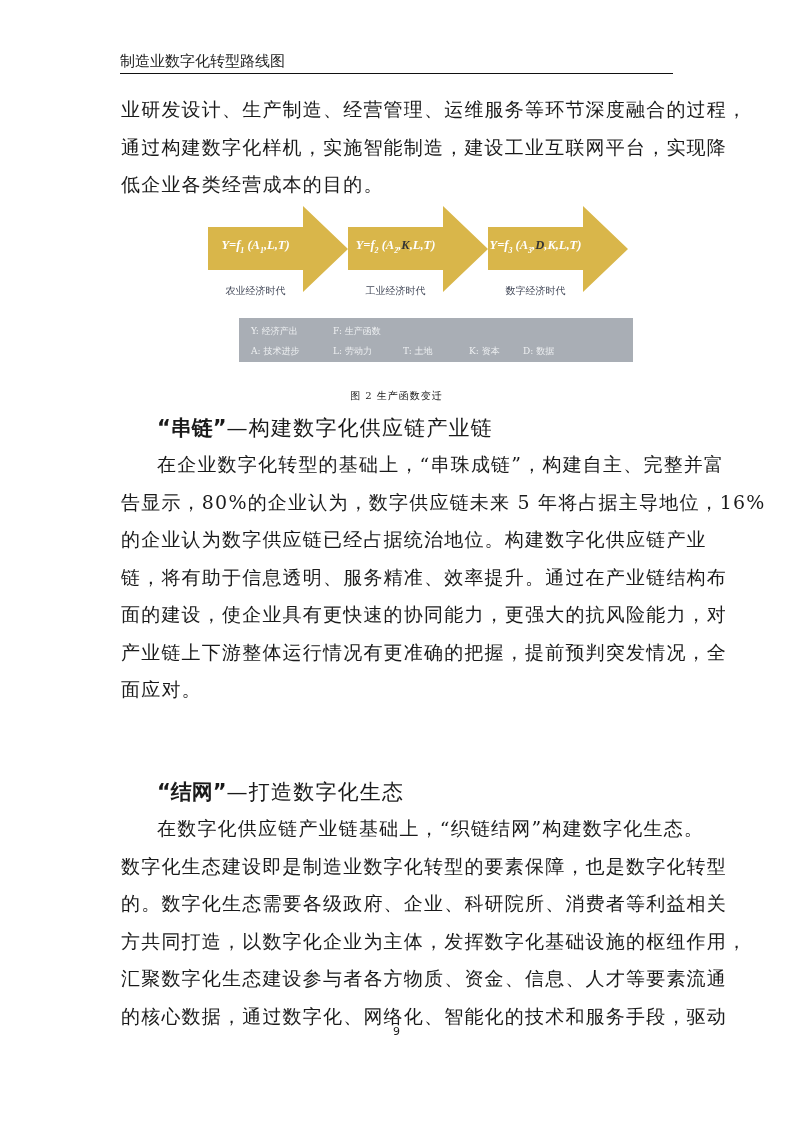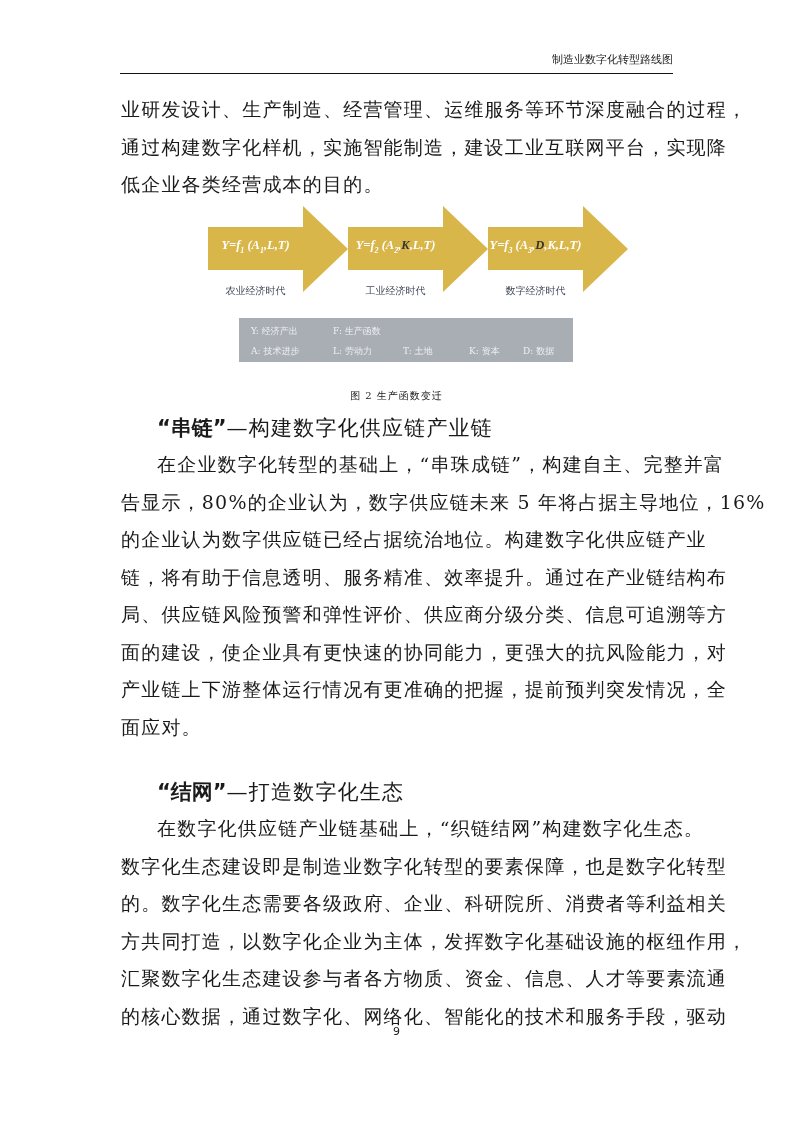--- a/index.html
+++ b/index.html
@@ -1,38 +1,38 @@
 <!DOCTYPE html>
 <html><head>
 <meta charset="utf-8">
 <style>
   html, body { margin: 0; padding: 0; background: #ffffff; }
   body { width: 793px; height: 1122px; position: relative; overflow: hidden;
          font-family: "DejaVu Serif", "Liberation Serif", serif; color: #1a1a1a; }
-  .running-header { position: absolute; left: 120px; top: 52px; width: 553px; text-align: right;
-         font-family: "DejaVu Sans", "Liberation Sans", sans-serif; font-size: 11px; color: #222; }
+  .running-header { position: absolute; left: 120px; top: 52px; width: 553px; text-align: left;
+         font-family: "DejaVu Sans", "Liberation Sans", sans-serif; font-size: 15px; color: #222; }
   .header-rule { position: absolute; left: 120px; top: 73px; width: 553px; height: 0; border-top: 1.2px solid #111; }
   .para { position: absolute; left: 121px; width: 553px; font-size: 19px; line-height: 37.5px;
           letter-spacing: 1.2px; text-align: justify; margin: 0; }
   .line { display: block; white-space: nowrap; text-align-last: justify; text-align: justify; }
   .line.last { text-align-last: left; }
   .indent { padding-left: 36px; }
   .heading { position: absolute; left: 157px; font-size: 21px; letter-spacing: 1.2px; margin: 0; }
   .heading b { font-family: "DejaVu Sans", "Liberation Sans", sans-serif; font-weight: bold; letter-spacing: 0; }
   .figure { position: absolute; left: 205px; top: 204px; width: 425px; height: 100px; }
   .arrow { position: absolute; top: 0; }
   .arrow svg { position: absolute; left: 0; top: 0; }
   .formula { position: absolute; top: 34px; left: 0; width: 95px; text-align: center;
              font-family: "Liberation Serif", "DejaVu Serif", serif; font-style: italic; font-weight: bold;
              font-size: 12.5px; color: #ffffff; white-space: nowrap; }
   .formula .dark { color: #333333; }
   .formula sub { font-size: 8px; }
   .era-label { position: absolute; top: 80px; width: 95px; text-align: center; left: 0;
                font-family: "DejaVu Sans", "Liberation Sans", sans-serif; font-size: 10px; color: #444a5a; }
-  .legend { position: absolute; left: 239px; top: 318px; width: 334px; height: 44px; background: #a9aeb5; color: #eef0f2;
+  .legend { position: absolute; left: 239px; top: 318px; width: 394px; height: 44px; background: #a9aeb5; color: #eef0f2;
             font-family: "DejaVu Serif", "Liberation Serif", serif; font-size: 9px; }
   .legend .item { position: absolute; white-space: nowrap; }
   .caption { position: absolute; left: 0; width: 793px; top: 389px; text-align: center; font-size: 10px; letter-spacing: 1px; }
   .page-number { position: absolute; left: 0; width: 793px; top: 1025px; text-align: center;
                  font-family: "DejaVu Sans", "Liberation Sans", sans-serif; font-size: 11px; }
 </style>
 </head>
 <body>
 
 <div class="running-header">制造业数字化转型路线图</div>
@@ -81,21 +81,20 @@
 <div class="caption">图 2  生产函数变迁</div>
 
 <div class="heading" style="top:414px;">
   <b>“串链”</b><span>—构建数字化供应链产业链</span>
 </div>
 <div class="para" style="top:446px;">
   <span class="line indent">在企业数字化转型的基础上，“串珠成链”，构建自主、完整并富</span>
   <span class="line">告显示，80%的企业认为，数字供应链未来 5 年将占据主导地位，16%</span>
   <span class="line">的企业认为数字供应链已经占据统治地位。构建数字化供应链产业</span>
   <span class="line">链，将有助于信息透明、服务精准、效率提升。通过在产业链结构布</span>
-  <span class="line">局、供应链风险预警和弹性评价、供应商分级分类、信息可追溯等方</span>
   <span class="line">面的建设，使企业具有更快速的协同能力，更强大的抗风险能力，对</span>
   <span class="line">产业链上下游整体运行情况有更准确的把握，提前预判突发情况，全</span>
   <span class="line last">面应对。</span>
 </div>
 
 <div class="heading" style="top:778px;">
   <b>“结网”</b><span>—打造数字化生态</span>
 </div>
 <div class="para" style="top:810px;">
   <span class="line indent">在数字化供应链产业链基础上，“织链结网”构建数字化生态。</span>

